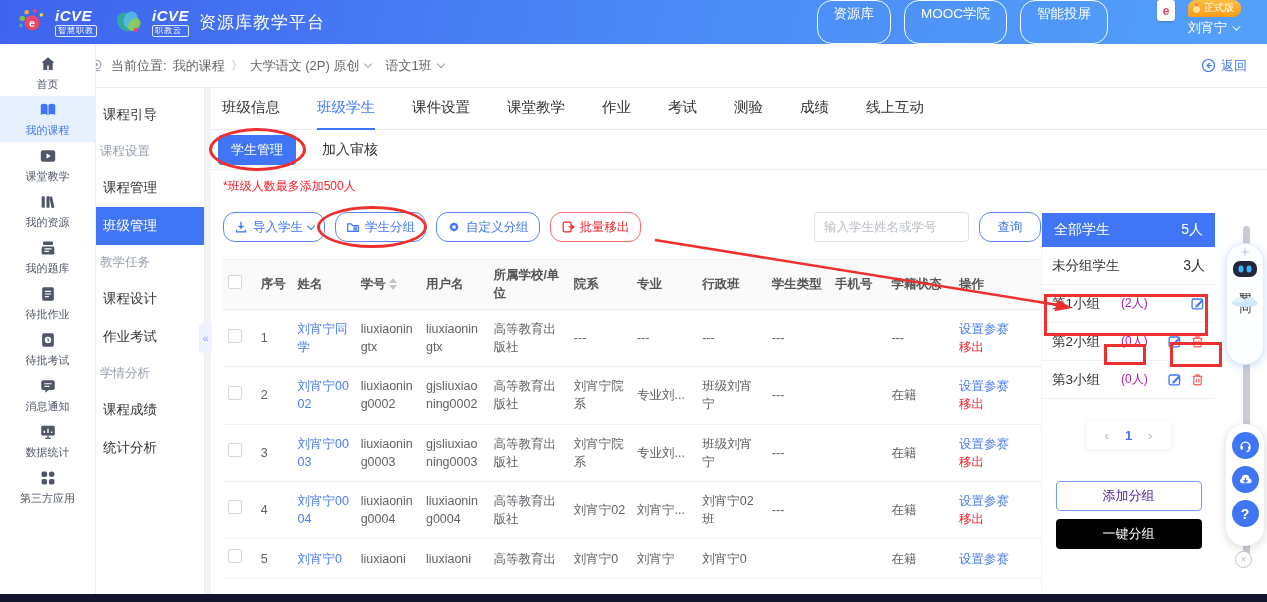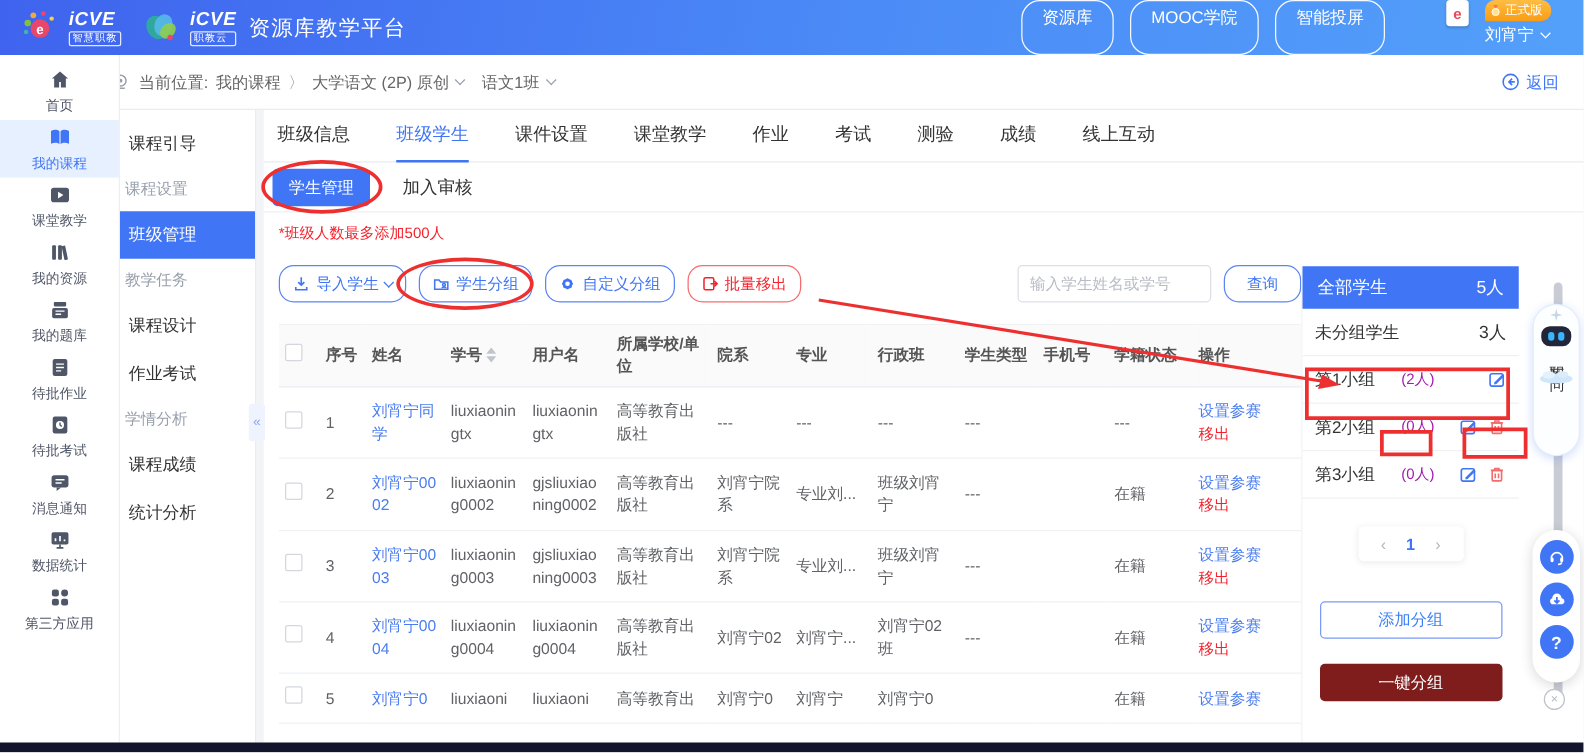--- a/index.html
+++ b/index.html
@@ -99,22 +99,22 @@
   .g-count { color:#a21caf; font-size:12px; margin-left:21px; }
   .g-count.big { margin-left:auto; color:#333; font-size:14px; }
   .g-icons { margin-left:auto; display:flex; gap:8px; align-items:center; }
   .g-icons svg { width:15px; height:15px; cursor:pointer; }
   .pager { margin-top:22px; display:flex; justify-content:center; }
   .pager-card { width:84px; height:28px; background:#fff; box-shadow:0 1px 6px rgba(0,0,0,.08); border-radius:4px;
                 display:flex; align-items:center; justify-content:center; gap:16px; font-size:13px; color:#b3b7bf; }
   .pager-card .num { color:#4076f6; font-weight:bold; cursor:default; }
   .pager-card .nav { cursor:pointer; }
   .g-btn { display:block; width:146px; height:30px; margin:0 auto; border-radius:4px; font-size:13px; cursor:pointer; font-family:inherit; }
-  .g-btn.outline { margin-top:32px; background:#fff; border:1px solid #7a9bf5; color:#3b82f6; }
-  .g-btn.fill { margin-top:20px; background:#7f1d1d; border:none; color:#fff; }
+  .g-btn.outline { margin-top:32px; background:#fff; border:1px solid #7a9bf5; color:#4c1d95; }
+  .g-btn.fill { margin-top:8px; background:#000000; border:none; color:#fff; }
 
   
   .scroll-thumb { position:absolute; left:1243px; top:226px; width:7px; height:336px; background:#c9ccd4; border-radius:4px; z-index:30; cursor:pointer; }
   .robot { position:absolute; left:1226px; top:243px; width:38px; height:122px; background:#fdfeff; border:1px solid #e3edfb;
            border-radius:19px; box-shadow:0 2px 8px rgba(64,118,246,.25); z-index:40; display:flex; flex-direction:column; align-items:center; padding-top:3px; cursor:pointer; }
   .vtext { writing-mode:vertical-lr; text-orientation:upright; font-size:12px; color:#333; letter-spacing:3px; margin-top:2px; }
   .fabs { position:absolute; left:1226px; top:424px; width:38px; height:122px; background:#fff; border-radius:19px;
           box-shadow:0 2px 10px rgba(0,0,0,.16); z-index:40; display:flex; flex-direction:column; align-items:center; gap:7px; padding-top:8px; }
   .fab { width:27px; height:27px; border-radius:50%; background:#4076f6; color:#fff; display:flex; align-items:center; justify-content:center; cursor:pointer; font-size:14px; font-weight:bold; }
   .fab svg { width:15px; height:15px; }
@@ -283,20 +283,21 @@
           <rect x="2.8" y="11" width="6.2" height="6.2" rx="2"></rect>
           <rect x="11" y="11" width="6.2" height="6.2" rx="2"></rect>
         </svg>
       <span class="lbl">第三方应用</span>
     </div>
   </div>
 
   <div class="menu">
     <div class="m-item">课程引导</div>
     <div class="m-sec">课程设置</div>
+    <div class="m-item">课程管理</div>
     <div class="m-item on">班级管理</div>
     <div class="m-sec">教学任务</div>
     <div class="m-item">课程设计</div>
     <div class="m-item">作业考试</div>
     <div class="m-sec">学情分析</div>
     <div class="m-item">课程成绩</div>
     <div class="m-item">统计分析</div>
   </div>
   <div class="collapse-tab">«</div>
 

